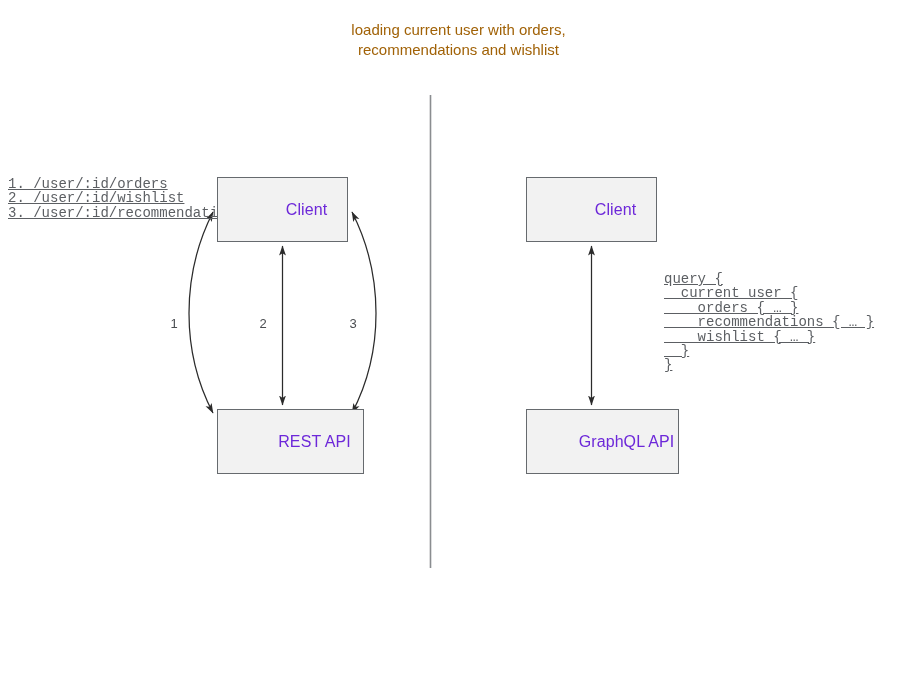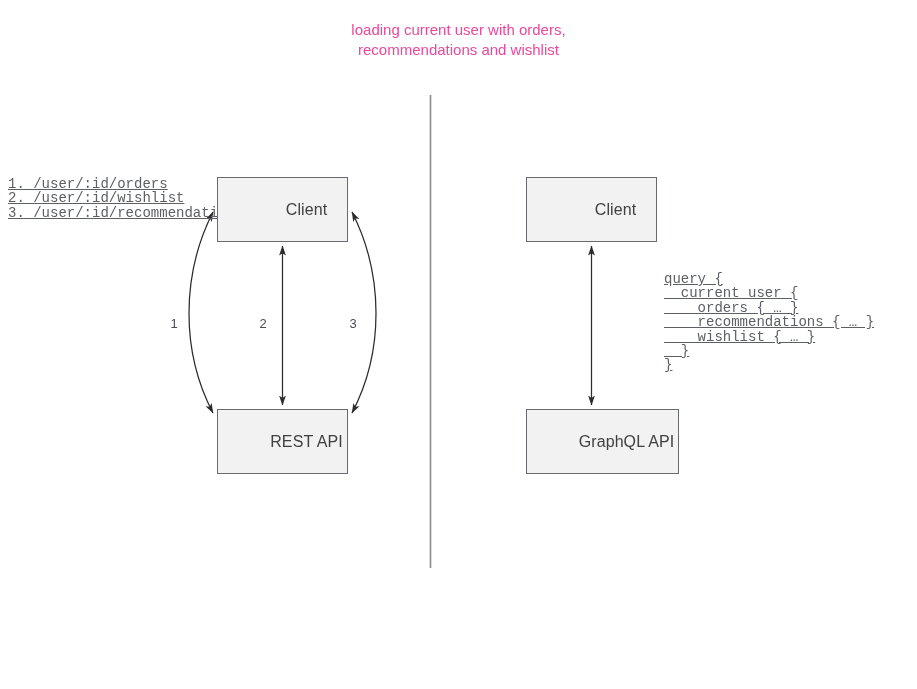--- a/index.html
+++ b/index.html
@@ -11,39 +11,39 @@
     position:relative;
   }
   #canvas{position:absolute;left:0;top:0;width:917px;height:689px;}
 
   .title{
     position:absolute;
     left:0;top:20px;width:917px;
     text-align:center;
     font-size:15px;
     line-height:20px;
-    color:#ec4899;
+    color:#a16207;
     white-space:pre-line;
   }
 
   .node{
     position:absolute;
     background:#f2f2f2;
     border:1.4px solid #666a6e;
     box-sizing:border-box;
     display:flex;
     align-items:center;
     justify-content:center;
     font-size:16px;
-    color:#404040;
+    color:#6d28d9;
     letter-spacing:.1px;
     padding-left:48px;
   }
   #node-client-rest{left:217px;top:177px;width:131px;height:65px;}
-  #node-rest-api   {left:217px;top:409px;width:131px;height:65px;}
+  #node-rest-api   {left:217px;top:409px;width:147px;height:65px;}
   #node-client-gql {left:526px;top:177px;width:131px;height:65px;}
   #node-gql-api    {left:526px;top:409px;width:153px;height:65px;}
 
   .mono{
     position:absolute;
     font-family:"Liberation Mono", monospace;
     font-size:14px;
     line-height:14.4px;
     color:#5c5f63;
     white-space:pre;

